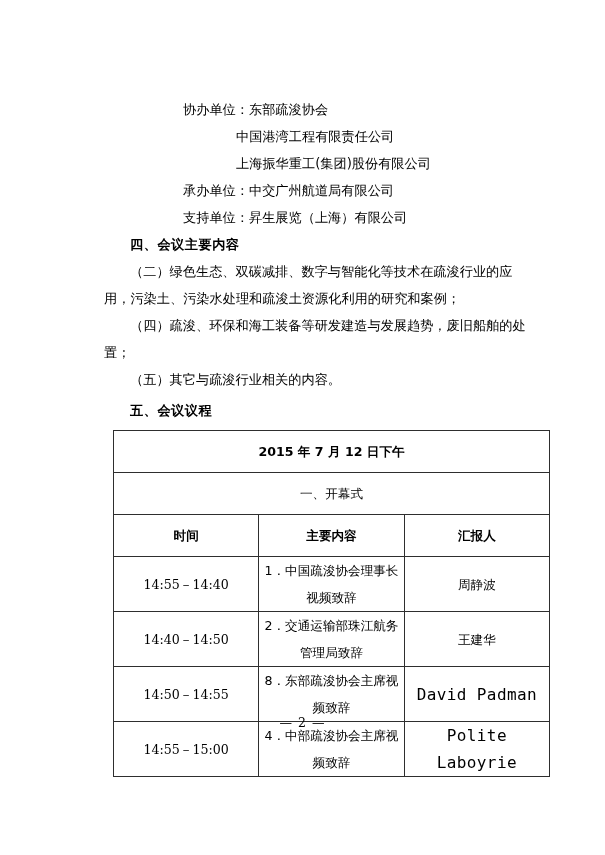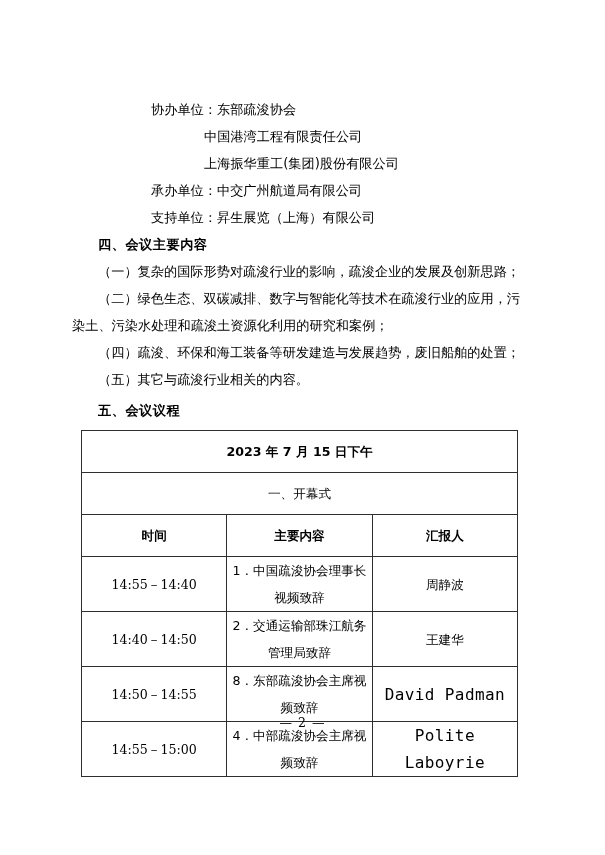--- a/index.html
+++ b/index.html
@@ -12,21 +12,21 @@
     background: #ffffff;
     font-family: "DejaVu Sans", "Liberation Sans", sans-serif;
     color: #000000;
     overflow: hidden;
   }
   .page {
     position: relative;
     width: 605px;
     height: 763px;
     box-sizing: border-box;
-    padding: 96px 72px 0 72px;
+    padding: 96px 72px 0 104px;
   }
   .doc-body {
     font-size: 13.2px;
     line-height: 27px;
   }
   .line {
     white-space: pre;
   }
   .para {
     text-indent: 26px;
@@ -115,32 +115,31 @@
     <div class="org-block">
       <div class="line indent-org">协办单位：东部疏浚协会</div>
       <div class="line indent-org" style="padding-left:132px">中国港湾工程有限责任公司</div>
       <div class="line indent-org" style="padding-left:132px">上海振华重工(集团)股份有限公司</div>
       <div class="line indent-org">承办单位：中交广州航道局有限公司</div>
       <div class="line indent-org">支持单位：昇生展览（上海）有限公司</div>
     </div>
 
     <div class="heading">四、会议主要内容</div>
 
-    <p class="para para-block">（一）复杂的国际形势对疏浚行业的影响，疏浚企业的发展及创新思路；</p>
     <p class="para para-block">（二）绿色生态、双碳减排、数字与智能化等技术在疏浚行业的应用，污染土、污染水处理和疏浚土资源化利用的研究和案例；</p>
     <p class="para para-block">（四）疏浚、环保和海工装备等研发建造与发展趋势，废旧船舶的处置；</p>
     <p class="para para-block">（五）其它与疏浚行业相关的内容。</p>
 
     <div class="heading" style="margin-top:4px">五、会议议程</div>
 
     <div class="agenda-wrap">
       <table class="agenda">
         <tbody>
           <tr>
-            <td class="title-row" colspan="3">2023 年 7 月 15 日下午</td>
+            <td class="title-row" colspan="3">2015 年 7 月 12 日下午</td>
           </tr>
           <tr>
             <td class="sub-row" colspan="3">一、开幕式</td>
           </tr>
           <tr>
             <td class="colhead time">时间</td>
             <td class="colhead">主要内容</td>
             <td class="colhead speaker">汇报人</td>
           </tr>
           <tr>

